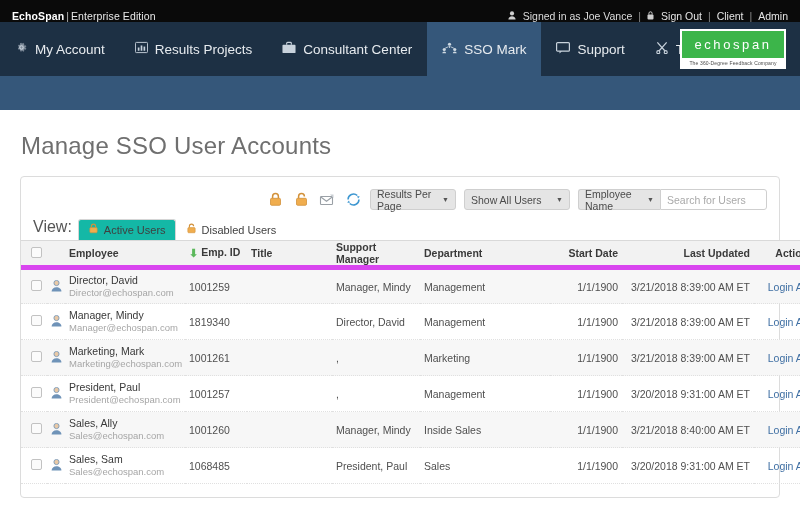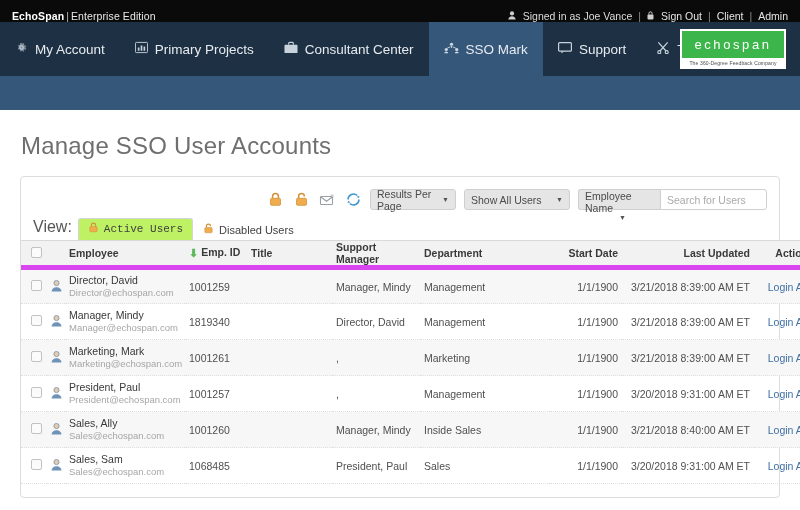--- a/index.html
+++ b/index.html
@@ -129,21 +129,21 @@
     color: #4b4b4b;
     display: flex;
     align-items: center;
     padding: 0 6px;
     cursor: pointer;
     font-family: "Liberation Sans", sans-serif;
   }
   .ctl .caret { font-size: 7px; color: #555; margin-left: 6px; }
   .ctl.results { width: 86px; justify-content: space-between; }
   .ctl.showall { width: 106px; justify-content: space-between; }
-  .ctl.empname { width: 82px; border-right: none; border-radius: 3px 0 0 3px; flex-direction: column; }
+  .ctl.empname { width: 82px; border-right: none; border-radius: 3px 0 0 3px; }
   .search-input {
     height: 21px;
     width: 107px;
     border: 1px solid #cfcfcf;
     border-radius: 0 3px 3px 0;
     font-size: 10.5px;
     color: #4b4b4b;
     padding: 0 6px;
     outline: none;
     font-family: "Liberation Sans", sans-serif;
@@ -171,25 +171,24 @@
     font-size: 11px;
     color: #3f3f3f;
     padding: 3px 9px 4px 9px;
     cursor: pointer;
     border: 1px solid transparent;
     border-bottom: none;
     border-radius: 3px 3px 0 0;
     white-space: nowrap;
   }
   .vtab.active {
-    background: #bef264;
+    background: #14b8a6;
     border-color: #d5d5d5;
     position: relative;
     z-index: 2;
-    font-family: Liberation Mono, monospace;
   }
 
   
   table.grid {
     width: 100%;
     border-collapse: collapse;
     font-size: 10.5px;
     table-layout: fixed;
   }
   table.grid thead th {
@@ -281,21 +280,21 @@
 
   <a class="nav-item" href="#">
     <span>
       <svg width="13" height="13" viewBox="0 0 14 14">
           <rect x="0.5" y="1.5" width="13" height="11" rx="1" fill="none" stroke="#c8d2dc"></rect>
           <rect x="3" y="7" width="1.8" height="3.5" fill="#c8d2dc"></rect>
           <rect x="6.1" y="4.8" width="1.8" height="5.7" fill="#c8d2dc"></rect>
           <rect x="9.2" y="6" width="1.8" height="4.5" fill="#c8d2dc"></rect>
         </svg>
     </span>
-    <span>Primary Projects</span>
+    <span>Results Projects</span>
   </a>
 
   <a class="nav-item" href="#">
     <span>
       <svg width="14" height="13" viewBox="0 0 15 13">
           <rect x="0.5" y="3.5" width="14" height="9" rx="1" fill="#c8d2dc"></rect>
           <path d="M5 3.5V2a1 1 0 011-1h3a1 1 0 011 1v1.5" fill="none" stroke="#c8d2dc" stroke-width="1.2"></path>
         </svg>
     </span>
     <span>Consultant Center</span>

